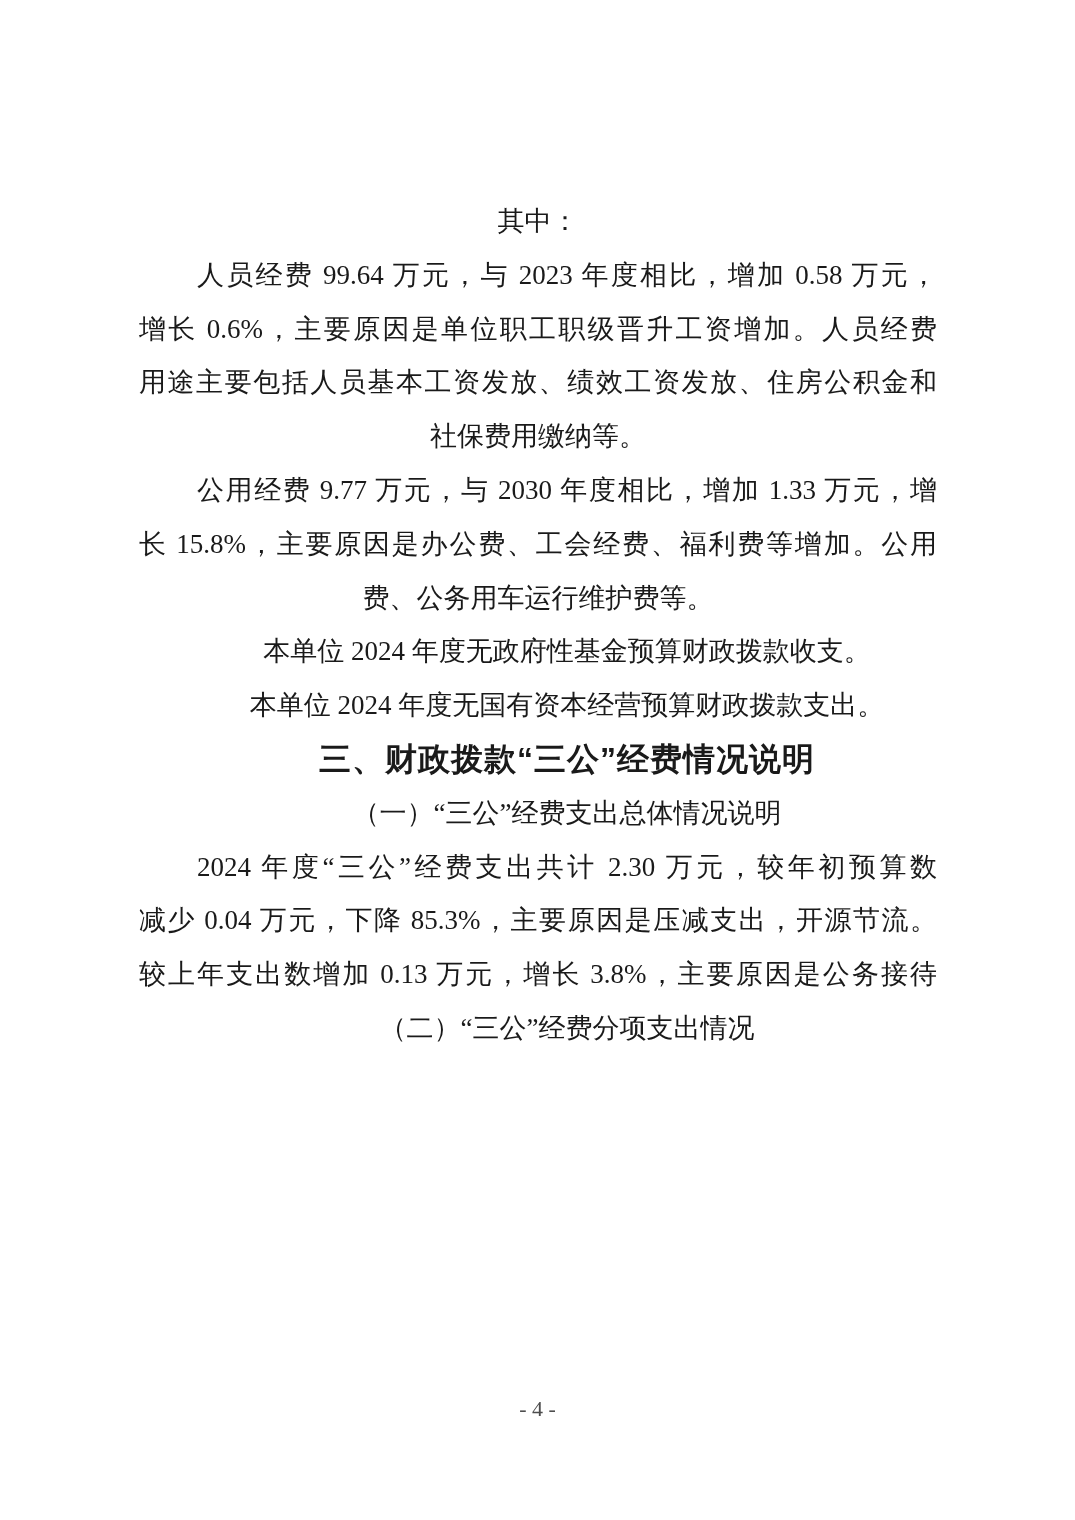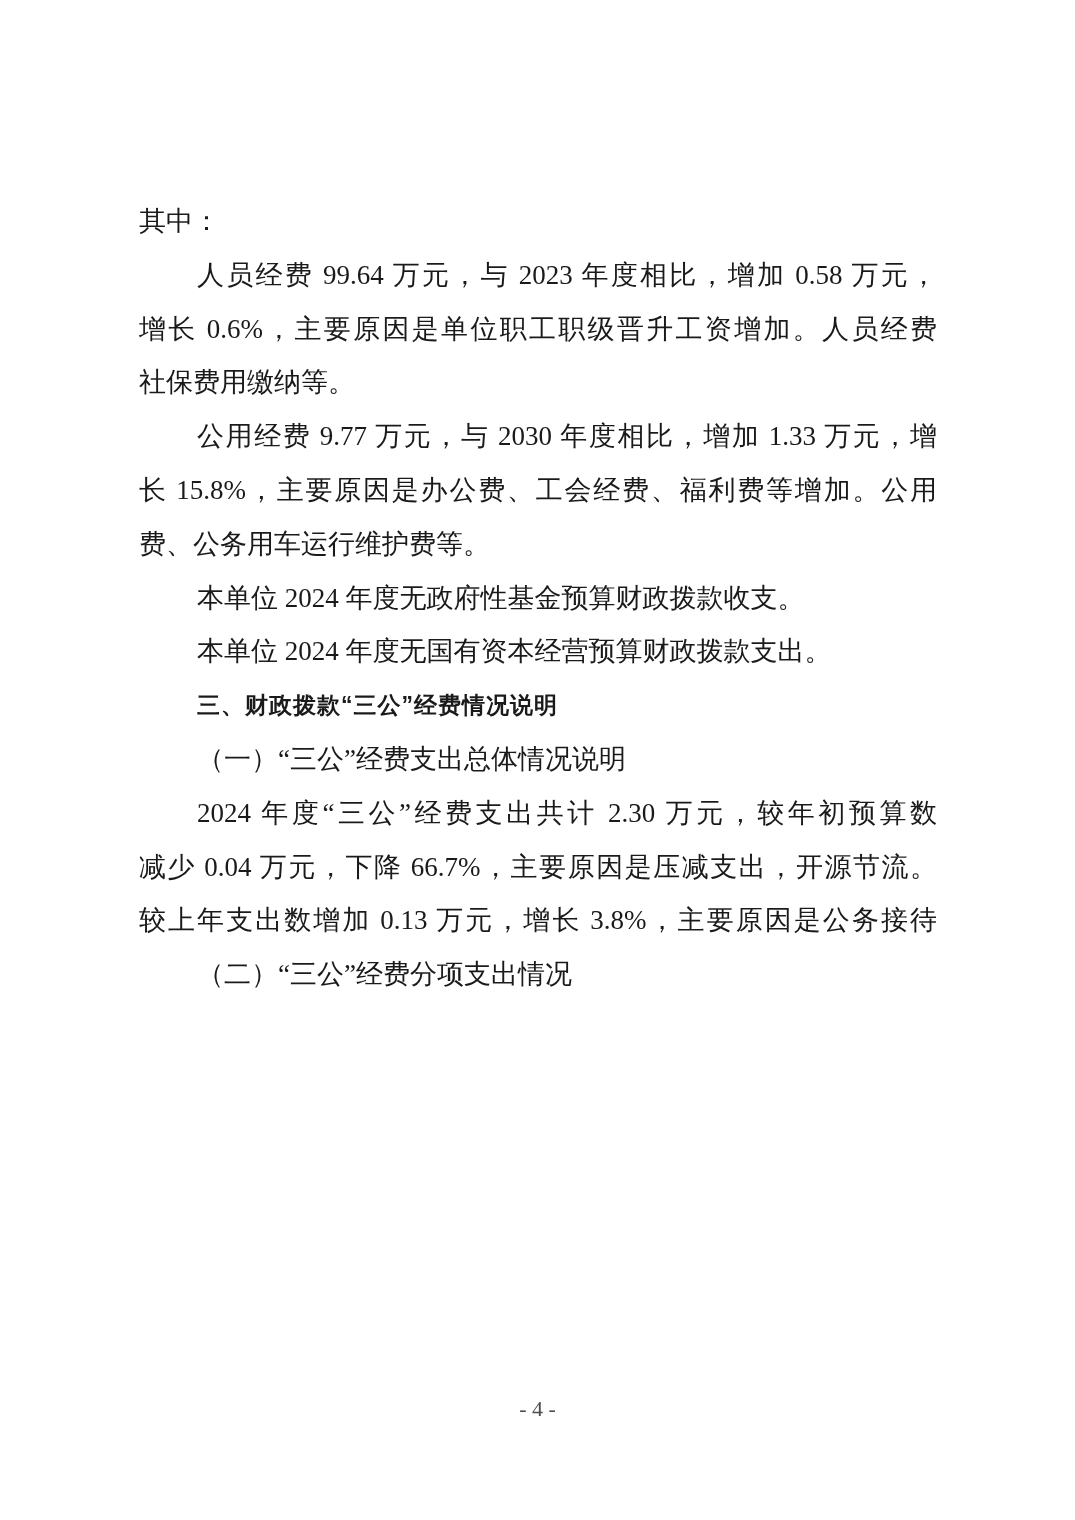--- a/index.html
+++ b/index.html
@@ -20,33 +20,33 @@
     position: absolute;
     left: 139px;
     top: 195px;
     width: 798px;
     font-size: 27px;
   }
   .ln {
     height: 53.8px;
     line-height: 53.8px;
     white-space: normal;
-    text-align: left;
+    text-align: center;
   }
   .ln.indent {
     padding-left: 58px;
   }
   .ln.fill {
     text-align: justify;
     text-align-last: justify;
   }
   .ln.heading-bold {
     font-family: "Liberation Sans", "DejaVu Sans", sans-serif;
     font-weight: bold;
-    font-size: 23px;
+    font-size: 32px;
     letter-spacing: 1px;
   }
   .footer {
     position: absolute;
     left: 0;
     right: 0;
     top: 1396px;
     text-align: center;
     font-size: 22px;
     color: #4d4d4d;
@@ -54,27 +54,28 @@
   }
 </style>
 </head>
 <body>
 
 <div class="page">
   <div class="content">
     <div class="ln">其中：</div>
     <div class="ln indent fill">人员经费 99.64 万元，与 2023 年度相比，增加 0.58 万元，</div>
     <div class="ln fill">增长 0.6%，主要原因是单位职工职级晋升工资增加。人员经费</div>
+    <div class="ln fill">用途主要包括人员基本工资发放、绩效工资发放、住房公积金和</div>
     <div class="ln">社保费用缴纳等。</div>
     <div class="ln indent fill">公用经费 9.77 万元，与 2030 年度相比，增加 1.33 万元，增</div>
     <div class="ln fill">长 15.8%，主要原因是办公费、工会经费、福利费等增加。公用</div>
     <div class="ln">费、公务用车运行维护费等。</div>
     <div class="ln indent">本单位 2024 年度无政府性基金预算财政拨款收支。</div>
     <div class="ln indent">本单位 2024 年度无国有资本经营预算财政拨款支出。</div>
     <div class="ln indent heading-bold">三、财政拨款“三公”经费情况说明</div>
     <div class="ln indent">（一）“三公”经费支出总体情况说明</div>
     <div class="ln indent fill">2024 年度“三公”经费支出共计 2.30 万元，较年初预算数</div>
-    <div class="ln fill">减少 0.04 万元，下降 66.7%，主要原因是压减支出，开源节流。</div>
+    <div class="ln fill">减少 0.04 万元，下降 85.3%，主要原因是压减支出，开源节流。</div>
     <div class="ln fill">较上年支出数增加 0.13 万元，增长 3.8%，主要原因是公务接待</div>
     <div class="ln indent">（二）“三公”经费分项支出情况</div>
   </div>
   <div class="footer">- 4 -</div>
 </div>
 
 </body></html>

